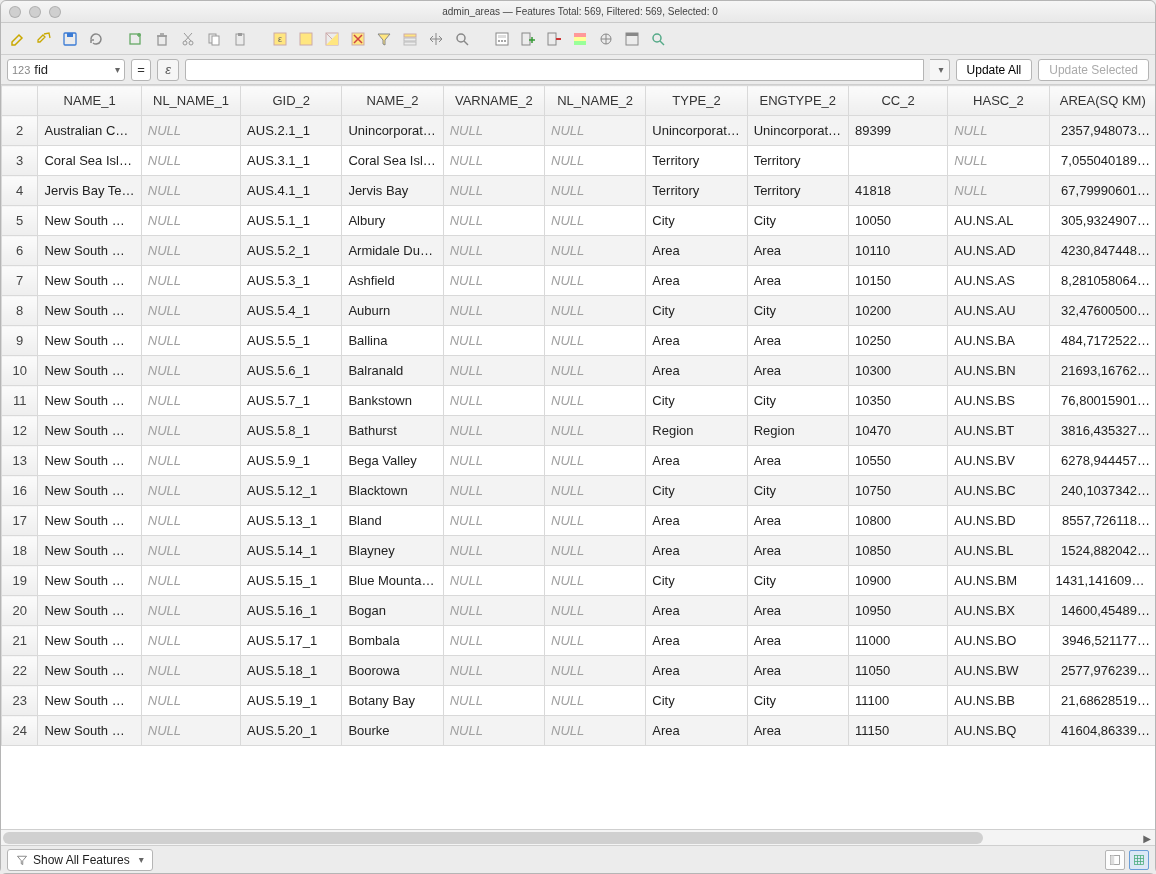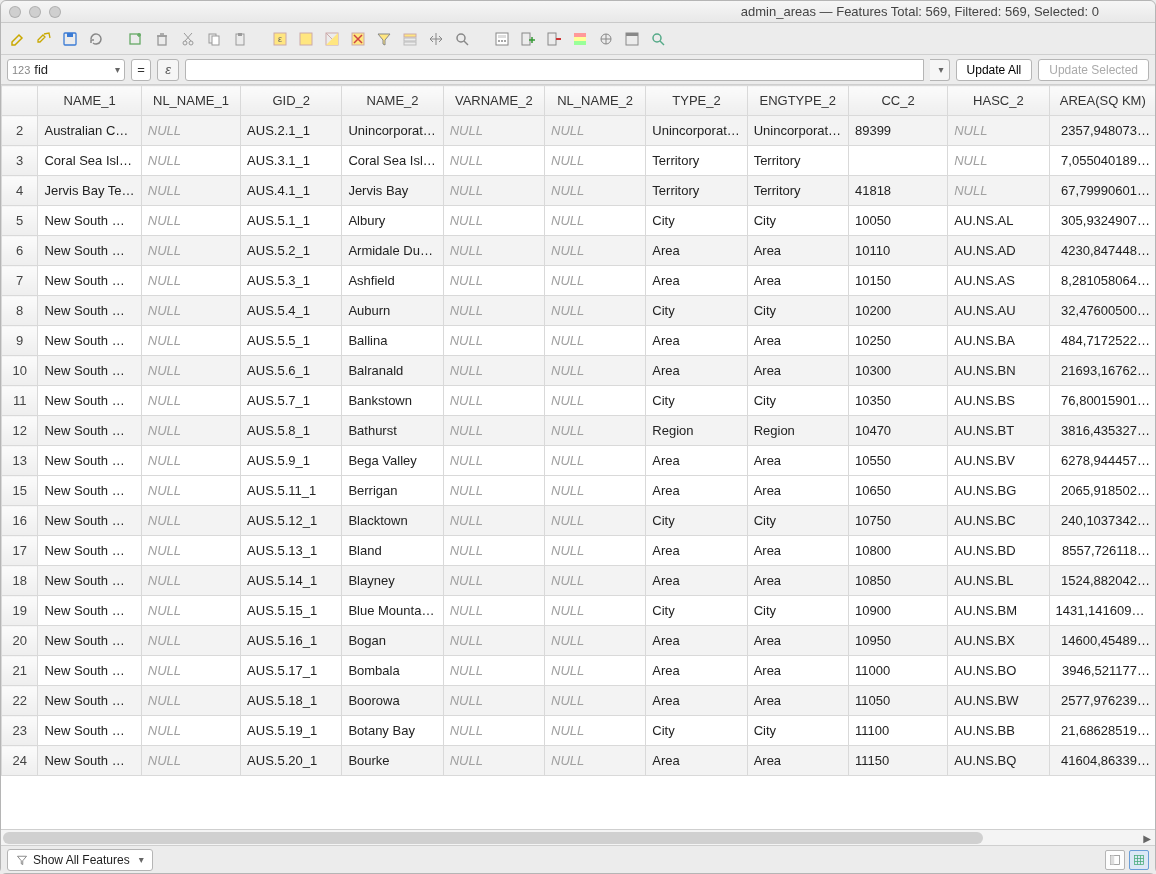--- a/index.html
+++ b/index.html
@@ -1,21 +1,21 @@
 <!DOCTYPE html>
 <html><head>
 <meta charset="utf-8">
 <style>
 * { box-sizing: border-box; margin: 0; padding: 0; }
 html, body { width: 1156px; height: 874px; font-family: -apple-system, "Helvetica Neue", Arial, sans-serif; font-size: 13px; color: #222; background: #ececec; overflow: hidden; }
 .window { display: flex; flex-direction: column; width: 100%; height: 100%; background: #ececec; border: 1px solid #b5b5b5; border-radius: 6px; }
 .titlebar { height: 22px; display: flex; align-items: center; padding: 0 8px; background: linear-gradient(#f6f6f6,#e8e8e8); border-bottom: 1px solid #c9c9c9; border-radius: 6px 6px 0 0; }
 .traffic { display: flex; gap: 8px; }
 .tlight { width: 12px; height: 12px; border-radius: 50%; background: #cfcfcf; border: 0.5px solid rgba(0,0,0,.15); }
-.title-text { flex:1; text-align: right; font-size: 13px; color: #444; }
+.title-text { flex:1; text-align: center; font-size: 10px; color: #444; }
 .toolbar { height: 32px; display: flex; align-items: center; gap: 4px; padding: 3px 6px; background: #ececec; border-bottom: 1px solid #cfcfcf; }
 .tbtn { width: 22px; height: 22px; display:inline-flex; align-items:center; justify-content:center; border-radius:3px; color:#555; }
 .tbtn svg { width:16px; height:16px; }
 .tsep { width: 10px; }
 .filterbar { height: 30px; display:flex; align-items:center; gap:6px; padding: 3px 6px; background:#ececec; border-bottom:1px solid #cfcfcf; }
 .field-select { display:flex; align-items:center; background:#fff; border:1px solid #b5b5b5; border-radius:3px; height:22px; padding:0 4px; min-width:118px; }
 .field-prefix { font-size:11px; color:#888; margin-right:4px; }
 .field-name { flex:1; font-size:13px; }
 .chev { font-size:10px; color:#666; padding-left:4px; }
 .eqbox { display:flex; align-items:center; justify-content:center; width:20px; height:22px; border:1px solid #b5b5b5; background:#fff; border-radius:3px; font-size:13px; color:#333; }
@@ -430,34 +430,20 @@
             <td>AUS.5.9_1</td>
             <td>Bega Valley</td>
             <td class="nullc">NULL</td>
             <td class="nullc">NULL</td>
             <td>Area</td>
             <td>Area</td>
             <td>10550</td>
             <td>AU.NS.BV</td>
             <td class="num">6278,944457…</td>
           </tr>
-          <tr class="odd">
-            <td class="rowhead">15</td>
-            <td>New South W…</td>
-            <td class="nullc">NULL</td>
-            <td>AUS.5.11_1</td>
-            <td>Berrigan</td>
-            <td class="nullc">NULL</td>
-            <td class="nullc">NULL</td>
-            <td>Area</td>
-            <td>Area</td>
-            <td>10650</td>
-            <td>AU.NS.BG</td>
-            <td class="num">2065,918502…</td>
-          </tr>
           <tr class="even">
             <td class="rowhead">16</td>
             <td>New South W…</td>
             <td class="nullc">NULL</td>
             <td>AUS.5.12_1</td>
             <td>Blacktown</td>
             <td class="nullc">NULL</td>
             <td class="nullc">NULL</td>
             <td>City</td>
             <td>City</td>

